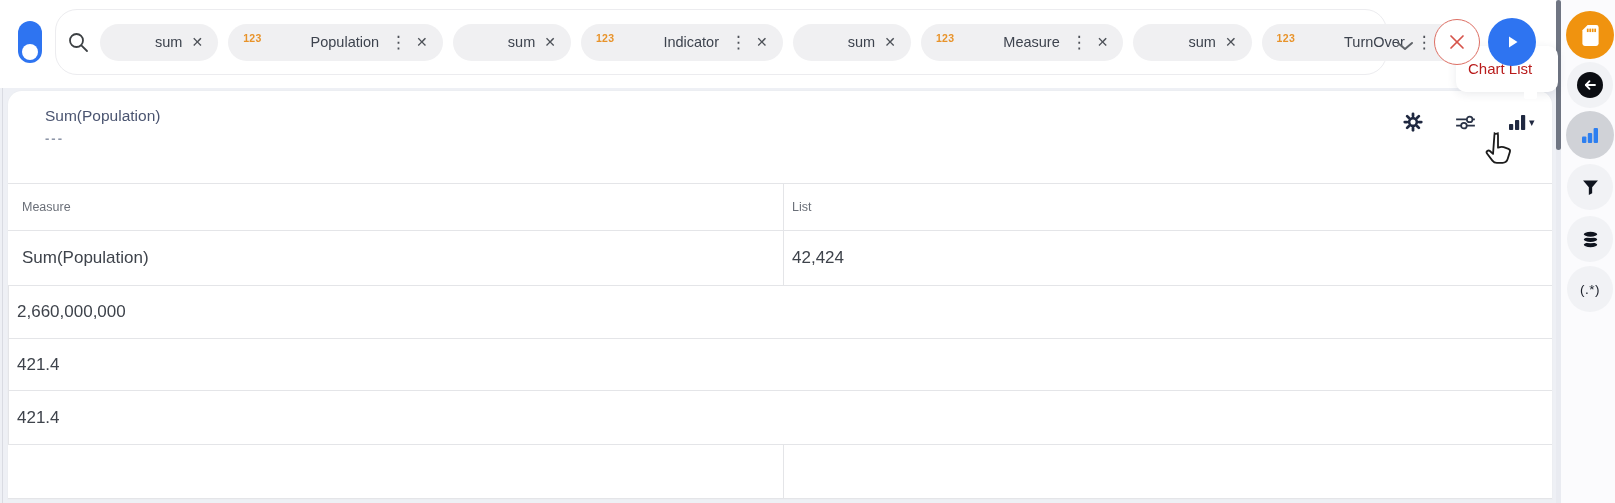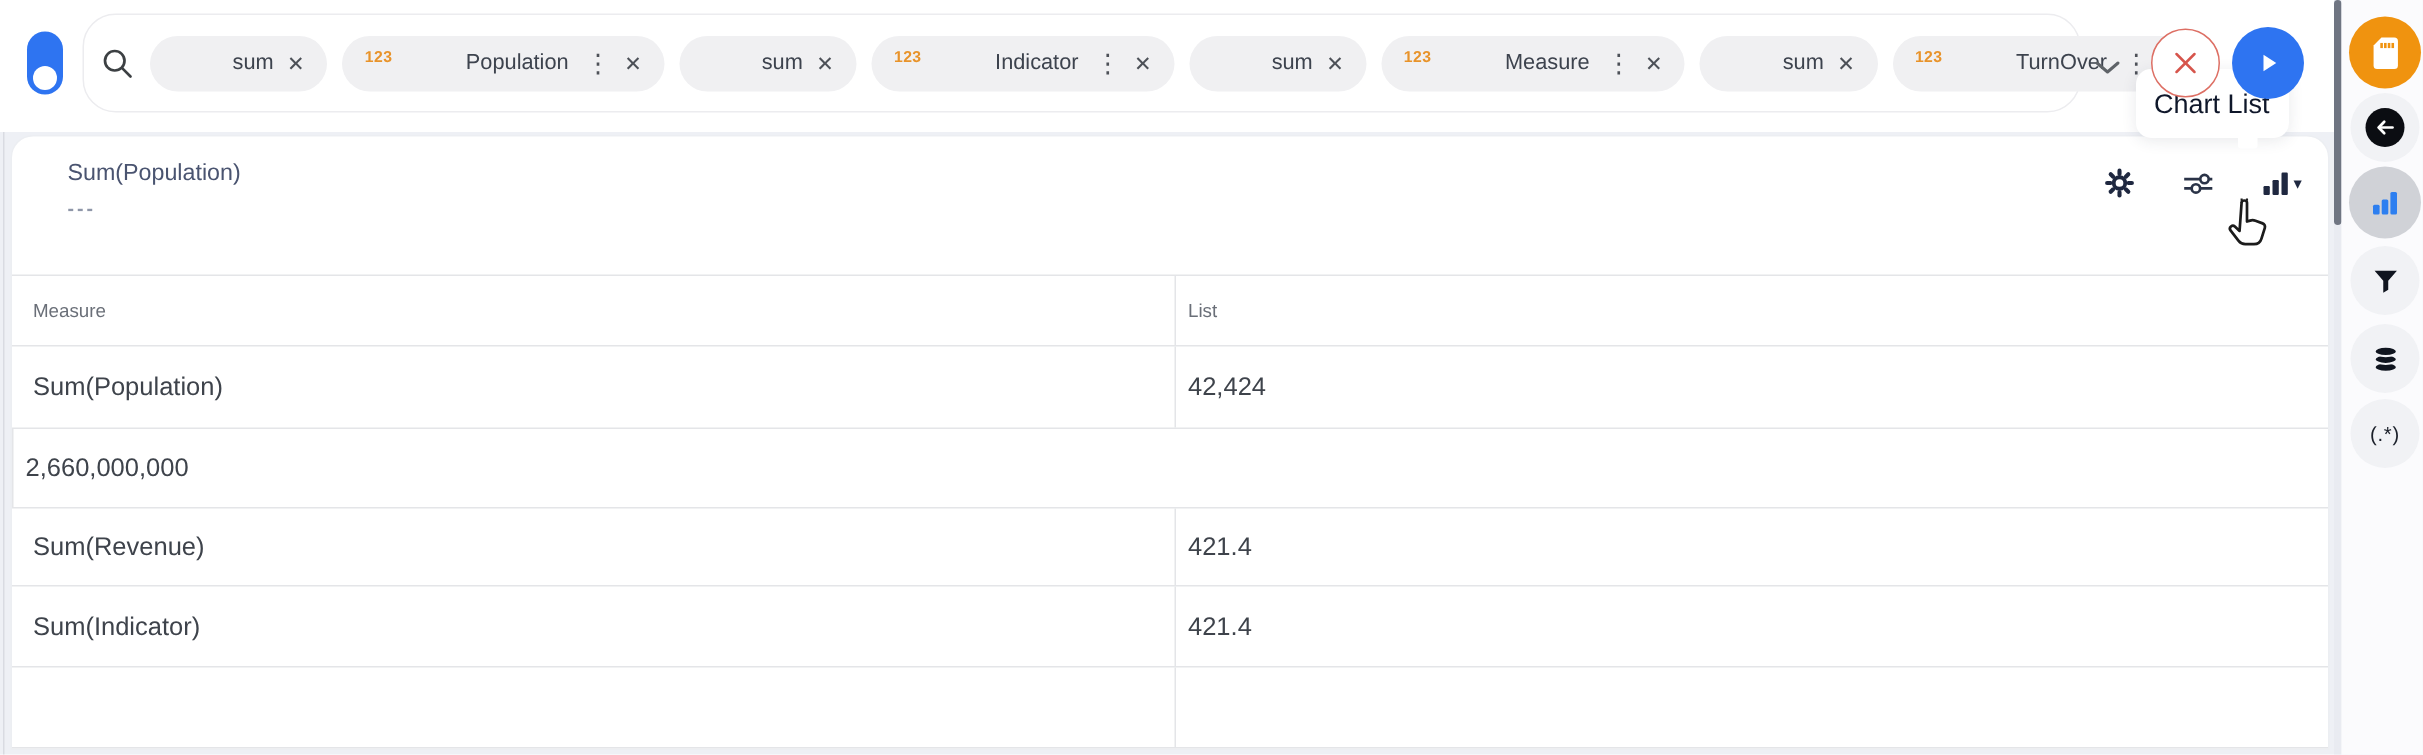--- a/index.html
+++ b/index.html
@@ -36,23 +36,23 @@
     position:absolute; left:1434px; top:19px; width:46px; height:46px; border-radius:50%;
     background:#fff; border:1.5px solid #dd6f64; display:flex; align-items:center; justify-content:center;
     cursor:pointer; padding:0; z-index:3;
   }
   .btn-run {
     position:absolute; left:1488px; top:18px; width:48px; height:48px; border-radius:50%;
     background:#2e74f1; border:none; display:flex; align-items:center; justify-content:center;
     cursor:pointer; padding:0; z-index:3;
   }
   .tooltip {
-    position:absolute; left:1424px; top:46px; width:102px; height:46px; background:#fff;
+    position:absolute; left:1456px; top:46px; width:102px; height:46px; background:#fff;
     border-radius:10px; box-shadow:0 2px 10px rgba(40,50,70,.10); z-index:1;
-    font-size:18px; color:#0f172a; line-height:46px; padding-left:12px; box-sizing:border-box;
+    font-size:15px; color:#b91c1c; line-height:46px; padding-left:12px; box-sizing:border-box;
   }
   .tooltip::after { content:""; position:absolute; left:68px; bottom:-7px; width:13px; height:10px; background:#fff; border-radius:2px; }
 
   
   .card {
     position:absolute; left:8px; top:91px; width:1544px; height:408px;
     background:#fff; border-radius:14px 14px 0 0; box-shadow:0 0 0 1px #eceef2;
   }
   .panel-title { position:absolute; left:37px; top:16px; font-size:15.5px; color:#4a5470; font-weight:500; }
   .panel-subtitle { position:absolute; left:37px; top:40px; font-size:13px; color:#8e96a8; letter-spacing:2px; font-weight:700; }
@@ -249,31 +249,25 @@
         <div class="c2">
             <span class="tcell">42,424</span>
           </div>
       </div>
       <div class="trow h52">
         <div class="c2">
             <span class="tcell">2,660,000,000</span>
           </div>
       </div>
       <div class="trow h51">
-        <div class="c1">
-            <span class="tcell">Sum(Revenue)</span>
-          </div>
         <div class="c2">
             <span class="tcell">421.4</span>
           </div>
       </div>
       <div class="trow h53">
-        <div class="c1">
-            <span class="tcell">Sum(Indicator)</span>
-          </div>
         <div class="c2">
             <span class="tcell">421.4</span>
           </div>
       </div>
       <div class="trow h53">
         <div class="c1">
             <span class="tcell"></span>
           </div>
         <div class="c2">
             <span class="tcell"></span>

